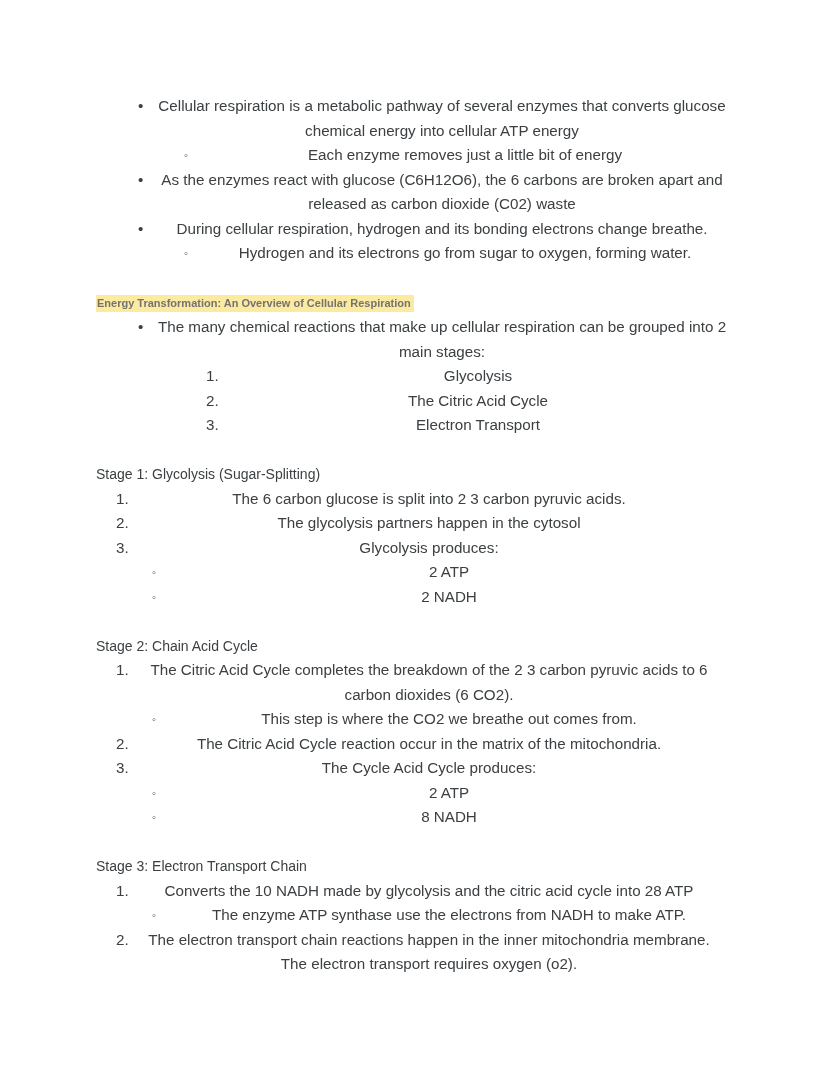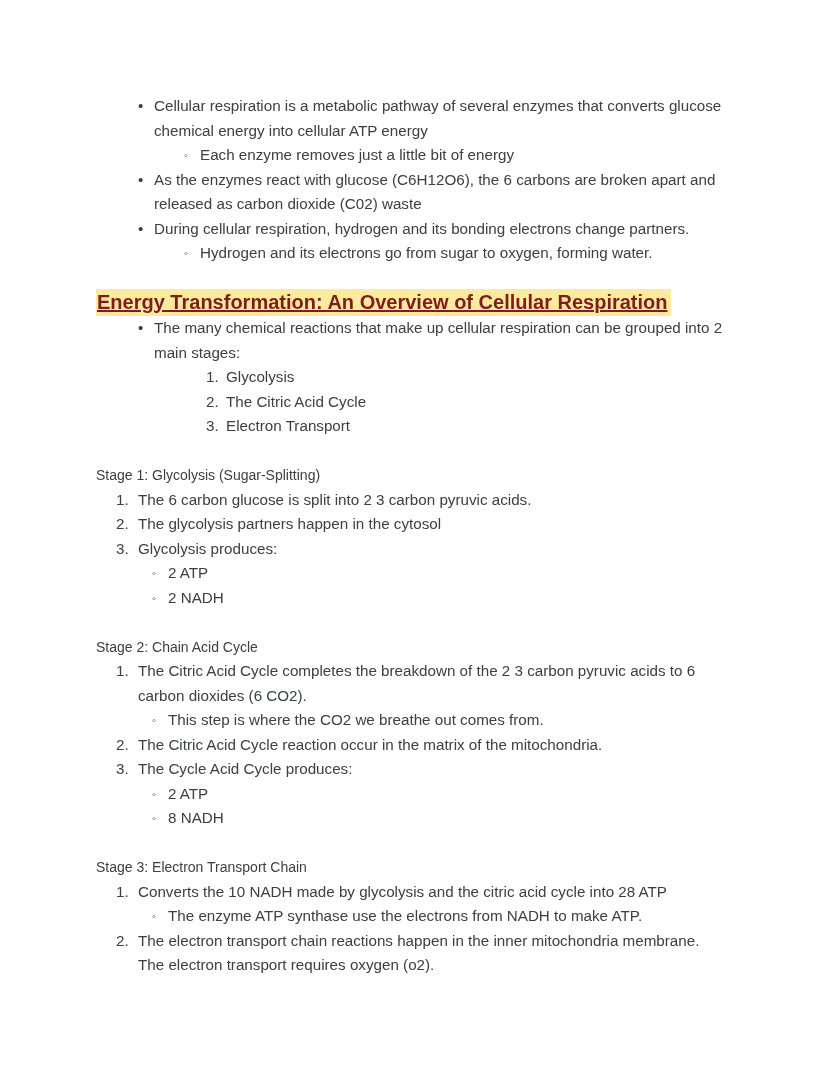--- a/index.html
+++ b/index.html
@@ -116,36 +116,36 @@
     top: 0;
     width: 12px;
     font-size: 11px;
     line-height: 25.5px;
     color: #3c4043;
   }
 
   .txt {
     display: block;
     max-width: 584px;
+    text-align: center;
   }
   .num-stage .txt { max-width: 582px; }
   .lvl1 .txt { max-width: 586px; }
 
   
   .section-heading {
     display: block;
     margin: 24px 0 0 0;
   }
   .section-heading .hl {
     background: #fbeaa0;
     font-weight: bold;
-    text-decoration: underline;
-    color: #7f1d1d;
+    color: #737373;
     padding: 2px 3px 3px 1px;
-    font-size: 20px;
+    font-size: 11px;
     line-height: 24.5px;
     box-decoration-break: clone;
     -webkit-box-decoration-break: clone;
   }
 
   .stage-title {
     display: block;
     margin: 0;
     font-size: 14px;
     line-height: 24.5px;
@@ -169,21 +169,21 @@
             <span class="txt">Each enzyme removes just a little bit of energy</span>
           </li>
         </ul>
       </li>
       <li>
         <span class="marker">•</span>
         <span class="txt">As the enzymes react with glucose (C6H12O6), the 6 carbons are broken apart and released as carbon dioxide (C02) waste</span>
       </li>
       <li>
         <span class="marker">•</span>
-        <span class="txt">During cellular respiration, hydrogen and its bonding electrons change partners.</span>
+        <span class="txt">During cellular respiration, hydrogen and its bonding electrons change breathe.</span>
         <ul class="lvl2">
           <li>
             <span class="marker">◦</span>
             <span class="txt">Hydrogen and its electrons go from sugar to oxygen, forming water.</span>
           </li>
         </ul>
       </li>
     </ul>
 
     <div class="section-heading">

